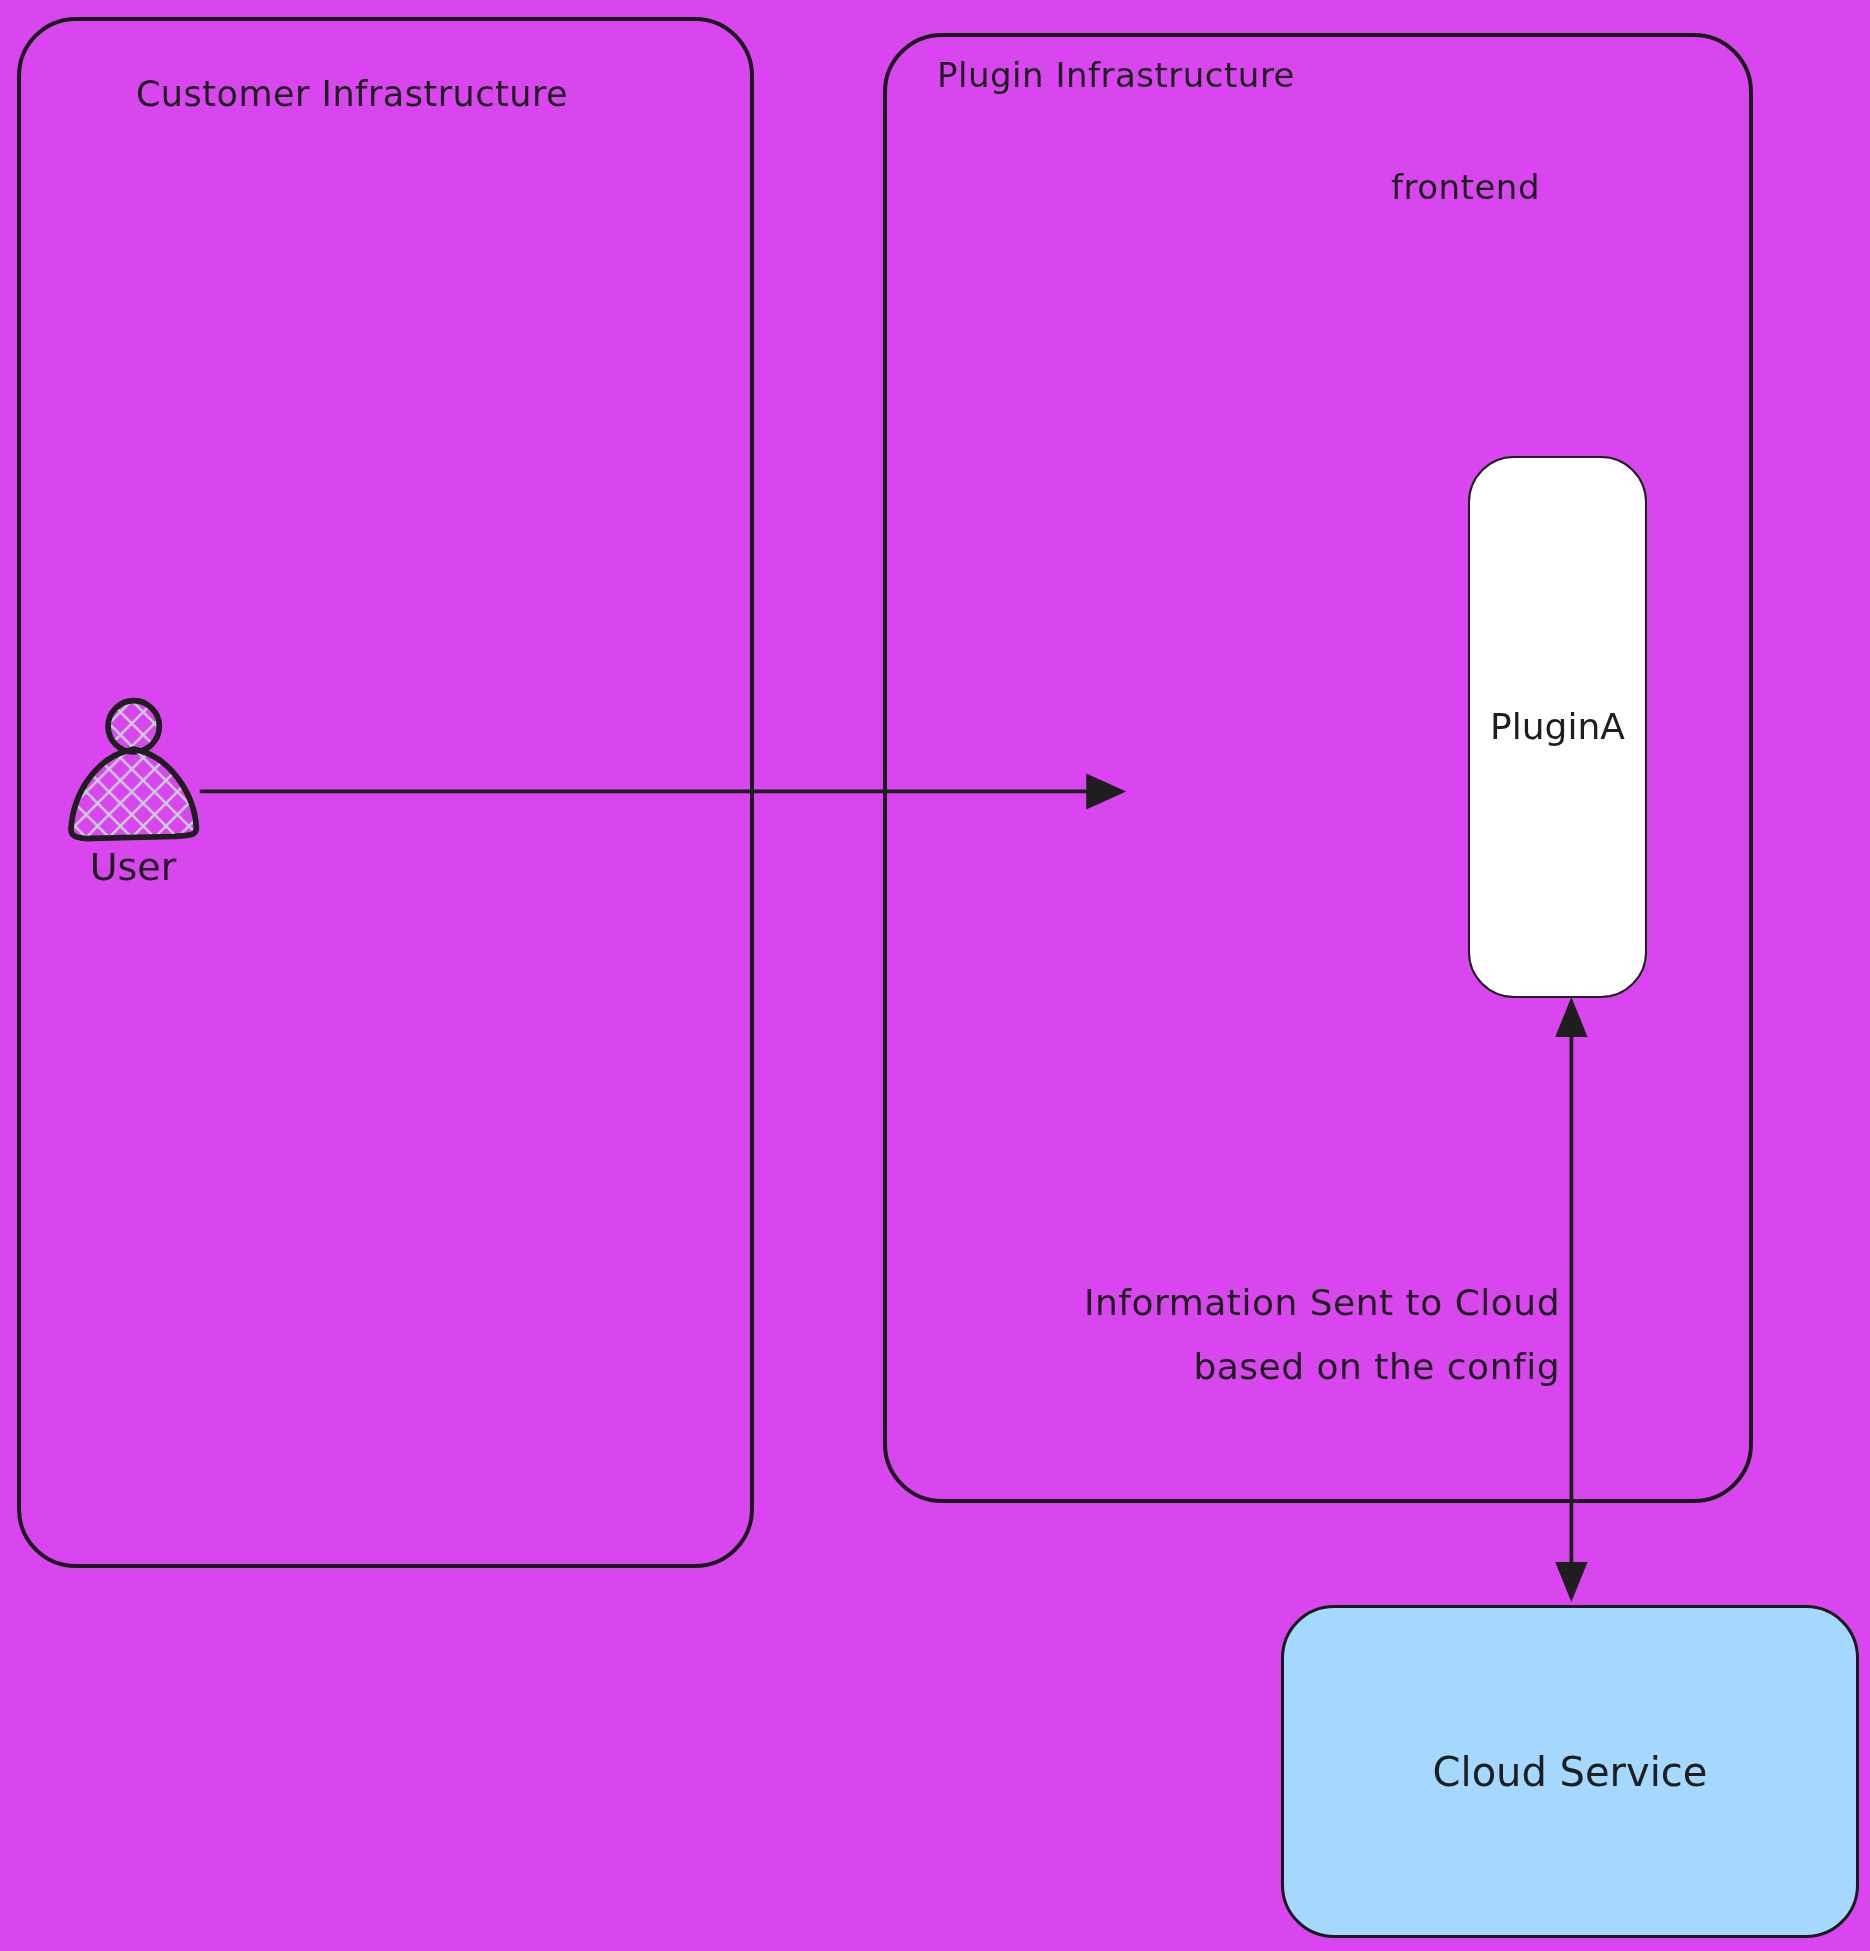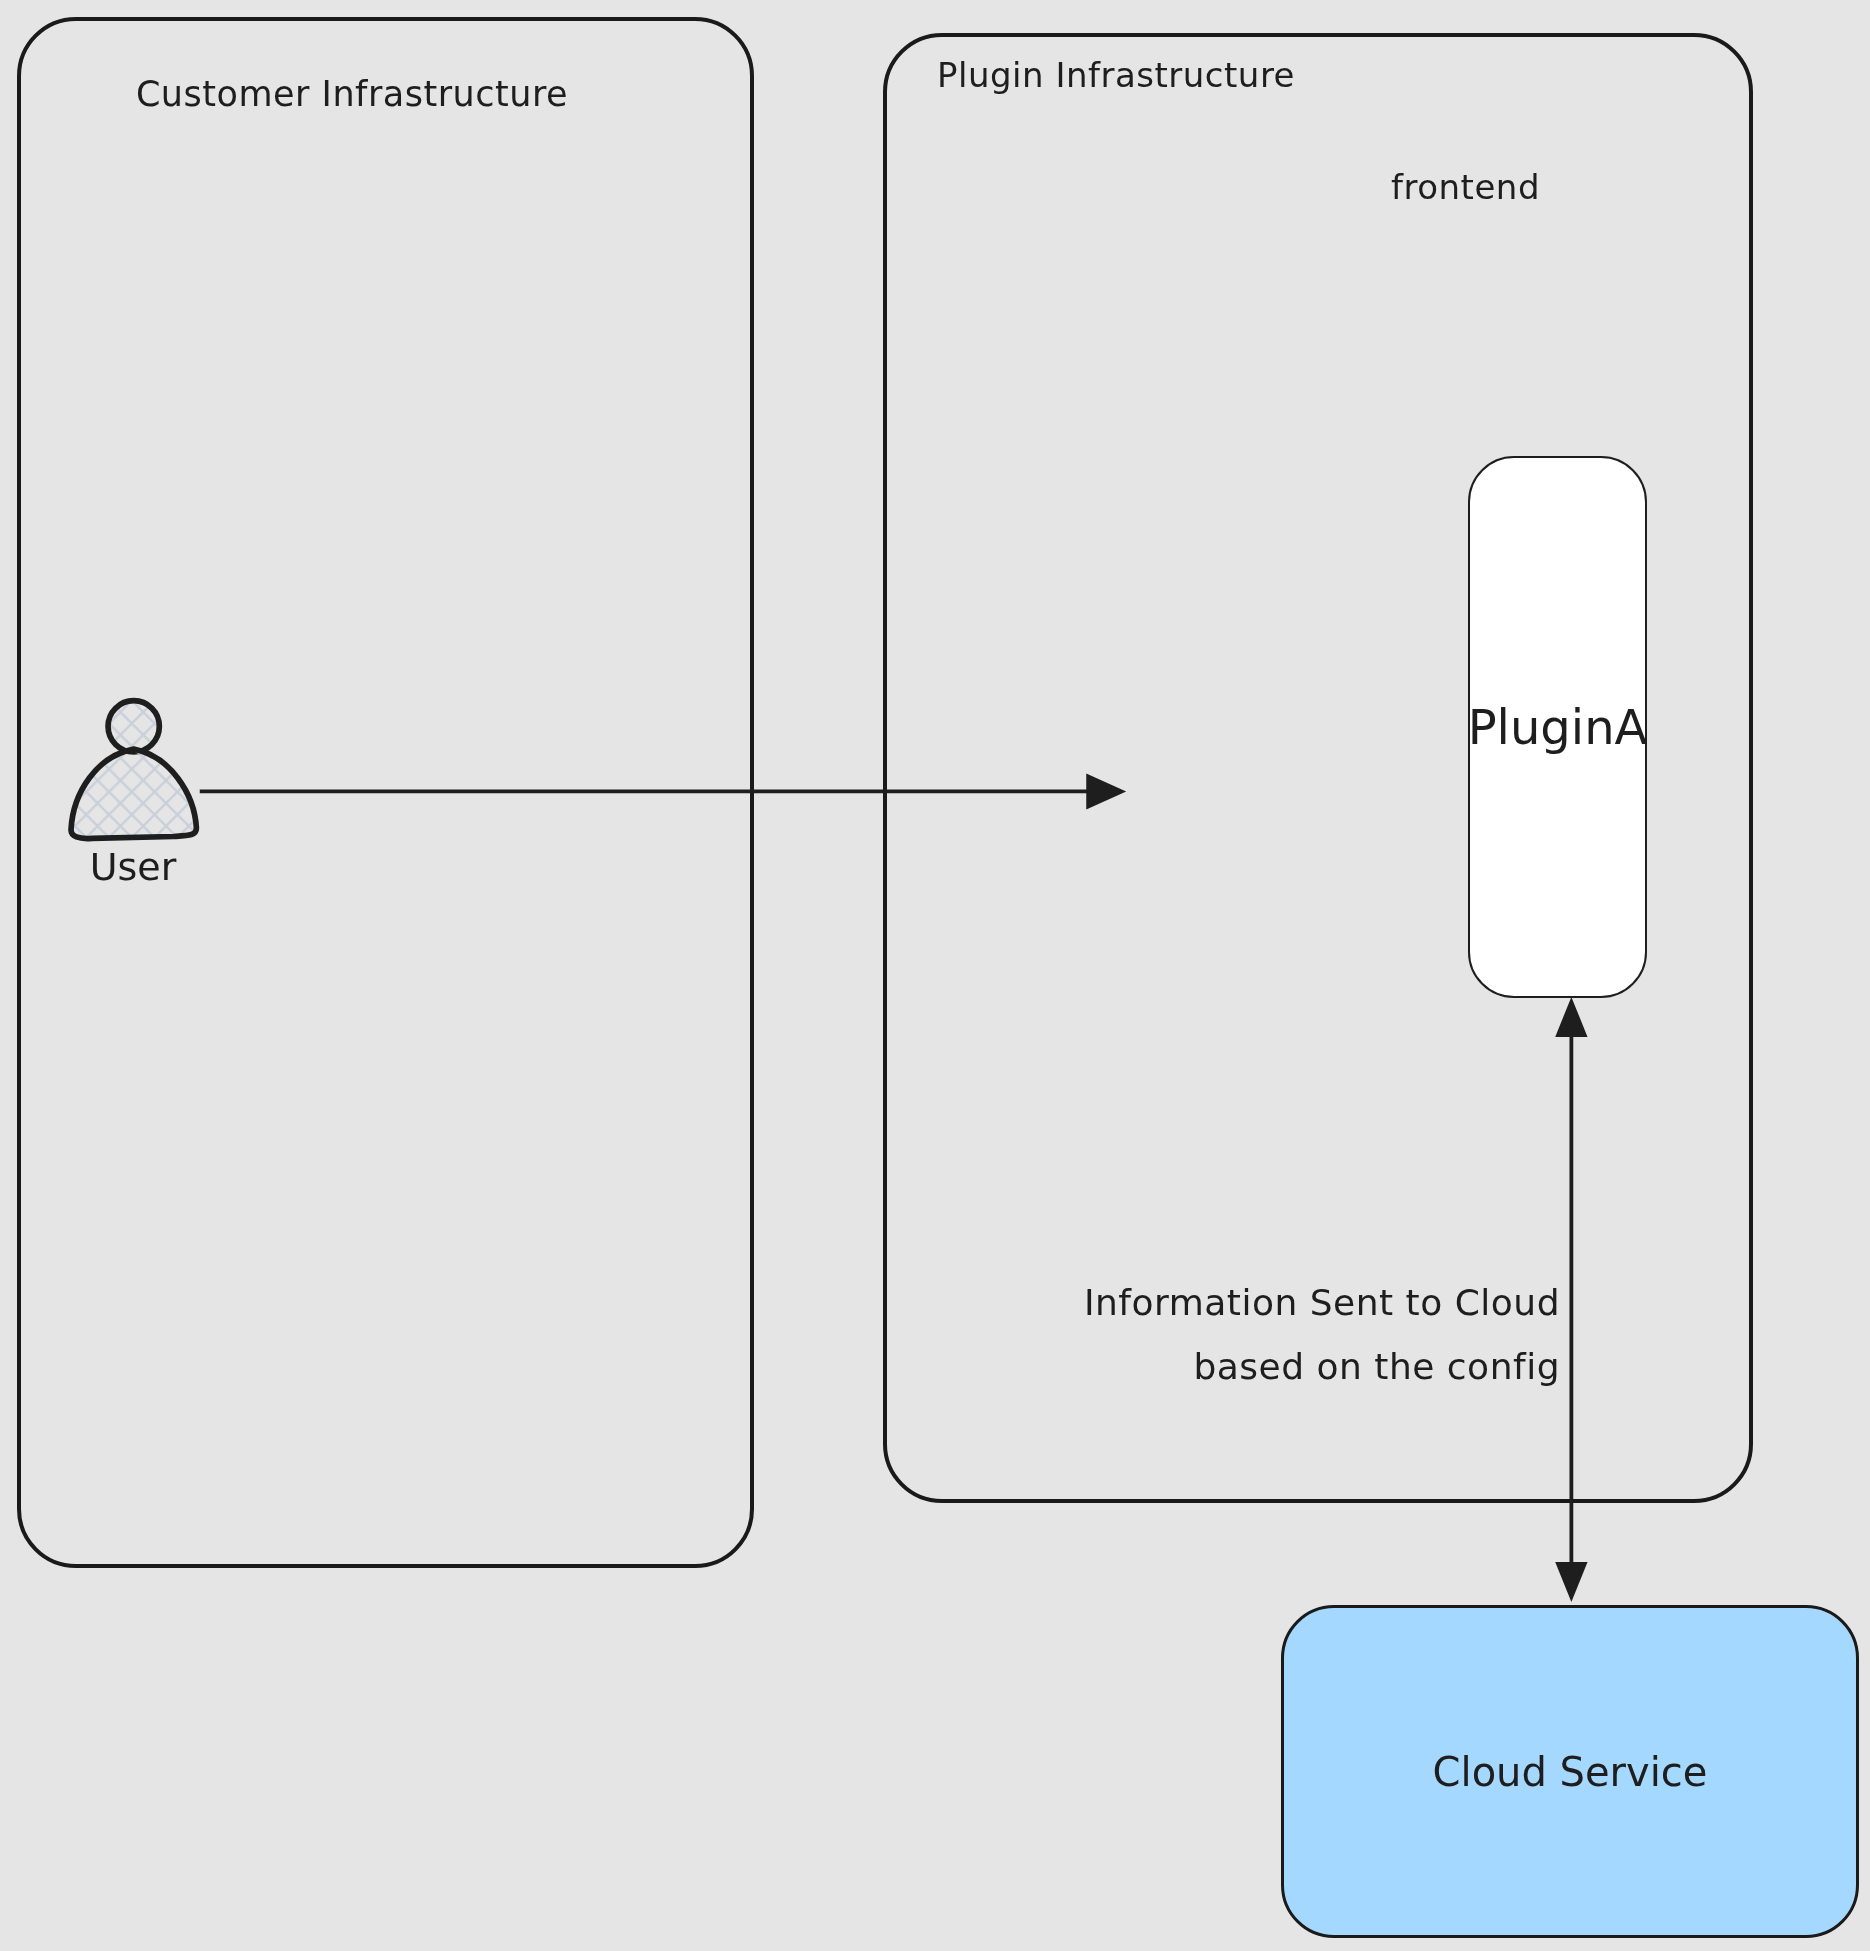--- a/index.html
+++ b/index.html
@@ -4,21 +4,21 @@
 <style>
   html, body {
     margin: 0;
     padding: 0;
     background: #ffffff;
   }
   #canvas {
     position: relative;
     width: 1871px;
     height: 1952px;
-    background: #e5e5e5;
+    background: #d946ef;
     font-family: "DejaVu Sans", sans-serif;
     color: #1e1e1e;
     overflow: hidden;
   }
   .abs { position: absolute; }
   .container-box {
     position: absolute;
     border: 4.8px solid #1a1a1a;
     border-radius: 59px;
     background: transparent;
@@ -49,21 +49,21 @@
   }
   #idp-label {
     position: absolute;
     left: 0; top: 150px; width: 100%;
   }
   #plugin-box {
     left: 1468px; top: 456px; width: 175px; height: 538px;
     border-radius: 46px;
     display: flex; align-items: center; justify-content: center;
   }
-  #plugin-label { font-size: 48px; }
+  #plugin-label { font-size: 36px; }
 
   #cloud-box {
     left: 1281px; top: 1605px; width: 572px; height: 327px;
     border: 3.8px solid #1a1a1a;
     border-radius: 53px;
     display: flex; align-items: center; justify-content: center;
   }
   #cloud-label { font-size: 40px; }
 
   #view-plugin-label {

